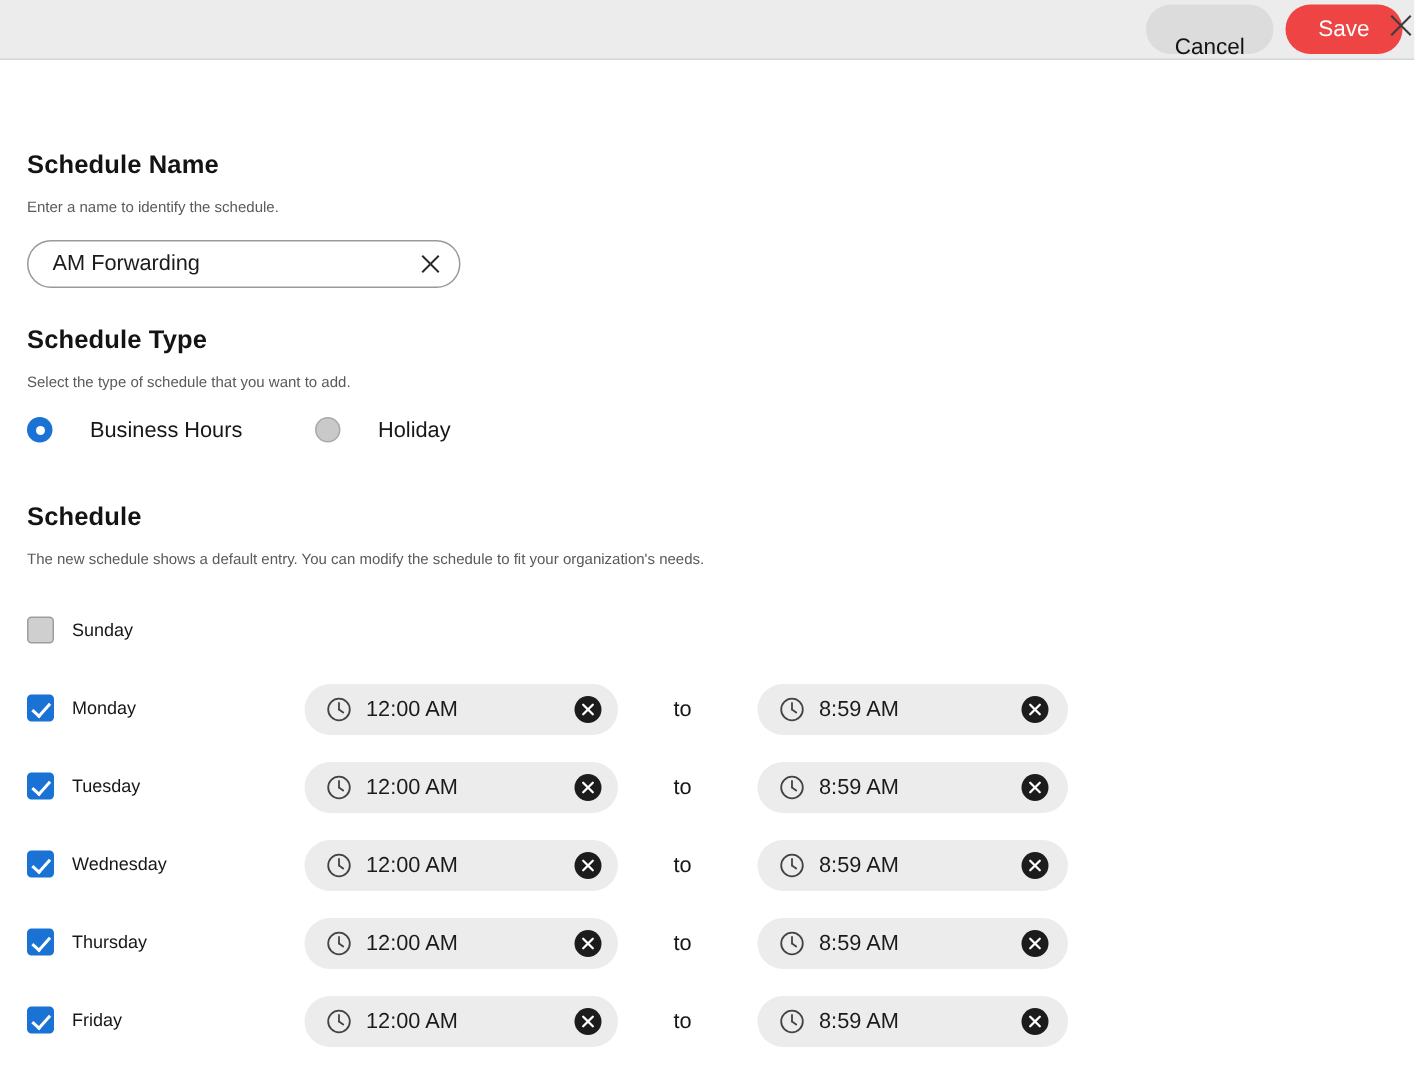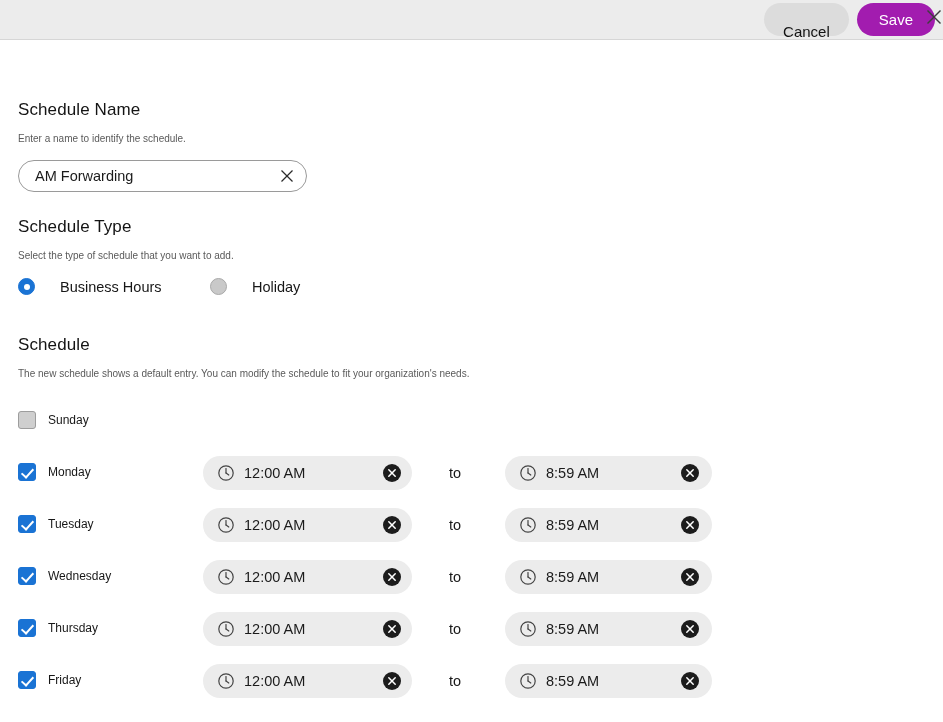--- a/index.html
+++ b/index.html
@@ -51,21 +51,21 @@
     cursor: pointer;
     white-space: nowrap;
   }
 
   .btn-cancel {
     background: #dcdcdc;
     color: #131313;
   }
 
   .btn-save {
-    background: #a21caf;
+    background: #ef4444;
     color: #ffffff;
     padding: 0 22px;
     margin-right: 8px;
   }
 
   .close-icon-wrap {
     position: absolute;
     top: 4px;
     right: -4px;
     width: 26px;
@@ -94,21 +94,21 @@
     width: 943px;
     height: 681px;
     background: #ffffff;
   }
 
   .section-title {
     position: absolute;
     left: 18px;
     font-size: 17px;
     color: #141414;
-    font-weight: 400;
+    font-weight: 700;
     letter-spacing: 0.1px;
   }
 
   .section-desc {
     position: absolute;
     left: 18px;
     font-size: 10px;
     color: #5a5a5a;
     font-weight: 400;
   }

